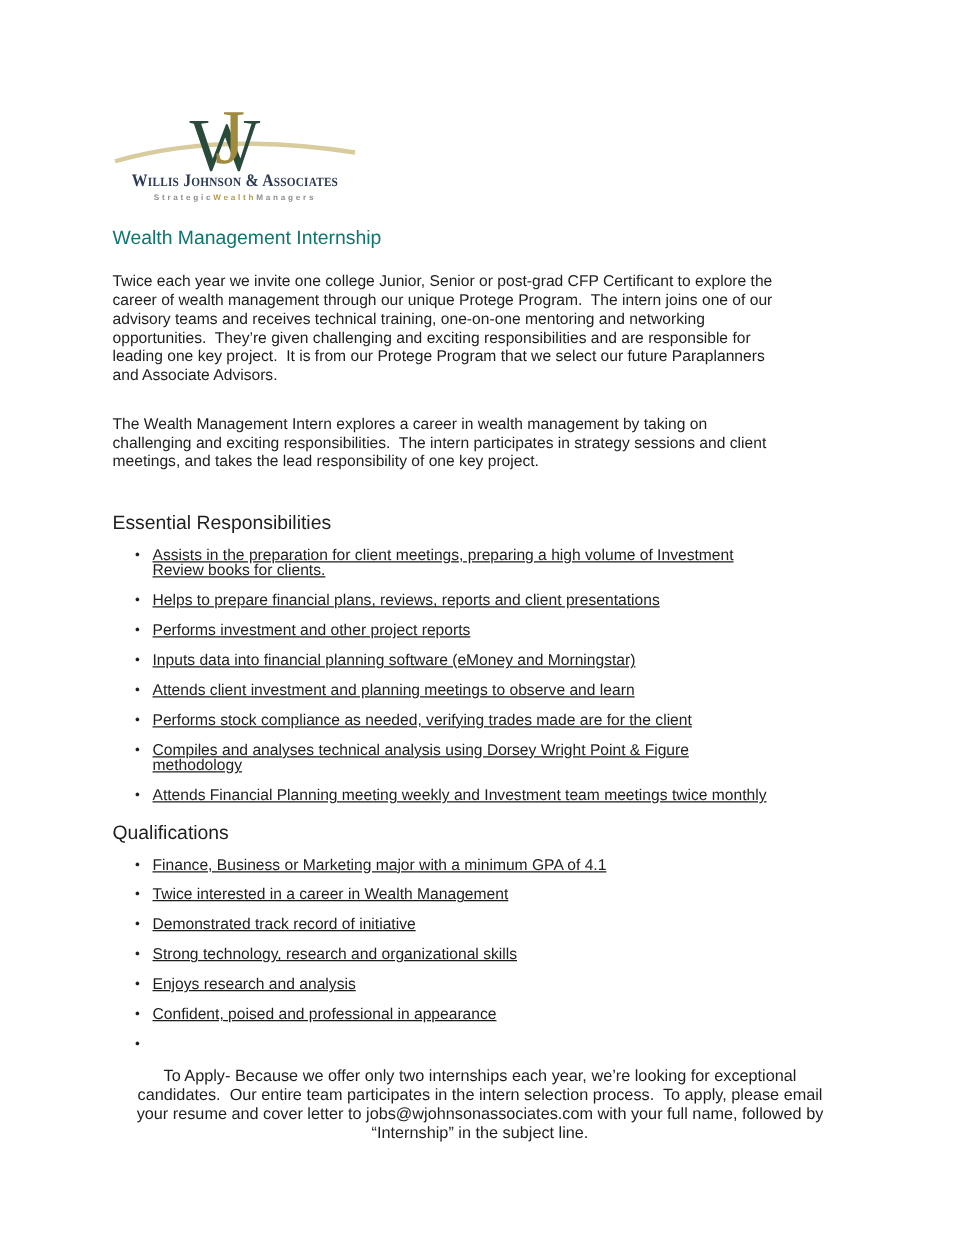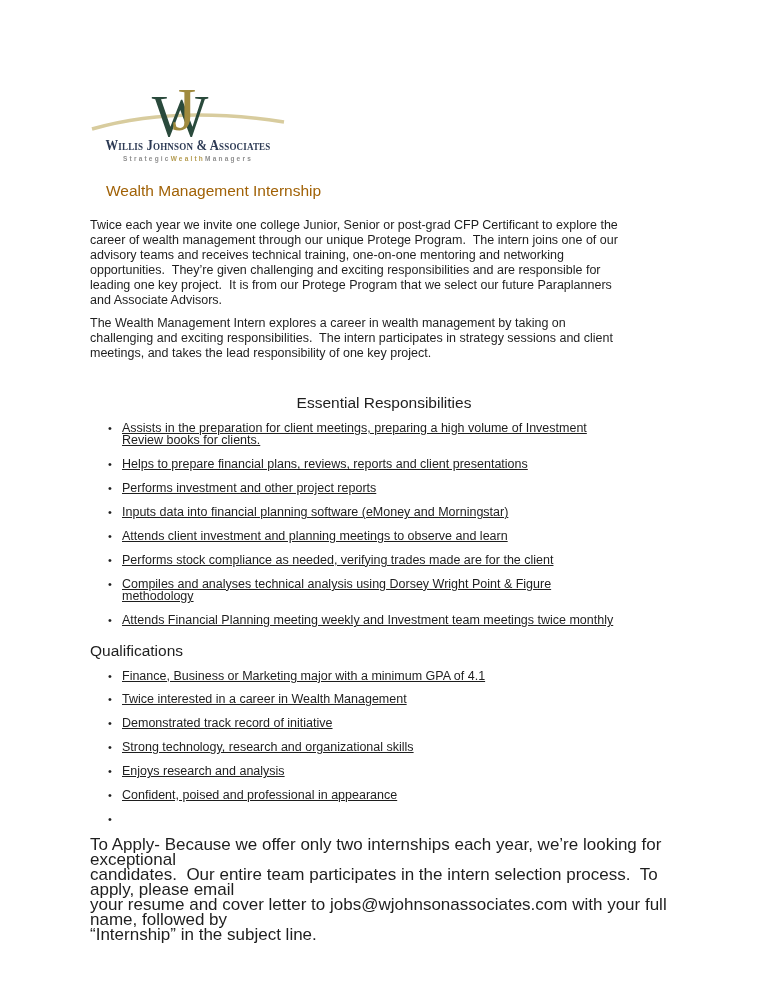--- a/index.html
+++ b/index.html
@@ -48,37 +48,37 @@
     white-space: nowrap;
   }
   .tag-gray { color: #8f8f8f; }
   .tag-gold { color: #b49b4f; }
 
   
   .doc-title {
     font-size: 15.5px;
     font-weight: 400;
     line-height: 19px;
-    margin: 16px 16px 0;
-    color: #a16207;
+    margin: 16px 0 0;
+    color: #0f766e;
   }
   .para {
     font-size: 12.5px;
     line-height: 15px;
     white-space: pre-wrap;
     margin: 18px 0 0;
   }
-  .para.second { margin-top: 8px; }
+  .para.second { margin-top: 24px; }
   .section-heading {
     font-size: 15.5px;
     font-weight: 400;
     line-height: 19px;
     margin: 14px 0 0;
   }
-  .section-heading.first { margin-top: 32px; text-align: center; }
+  .section-heading.first { margin-top: 32px; }
   ul.bullet-list {
     list-style: none;
     margin: 10px 0 0;
     padding: 0;
   }
   ul.bullet-list li {
     display: flex;
     font-size: 12.5px;
     line-height: 12.4px;
     margin-bottom: 11.5px;
@@ -86,24 +86,25 @@
   ul.bullet-list li:last-child { margin-bottom: 0; }
   .bullet {
     flex: none;
     width: 14px;
     margin-left: 18px;
     font-size: 11px;
     line-height: 12.4px;
   }
   .li-text { white-space: pre-wrap; text-decoration: underline; }
   .apply-para {
-    font-size: 17px;
+    font-size: 13px;
     line-height: 15px;
     white-space: pre-wrap;
     margin: 12px 0 0;
+    text-align: center;
   }
   .email-link {
     color: inherit;
     cursor: pointer;
   }
 </style>
 </head>
 <body>
 
 <div class="page">

